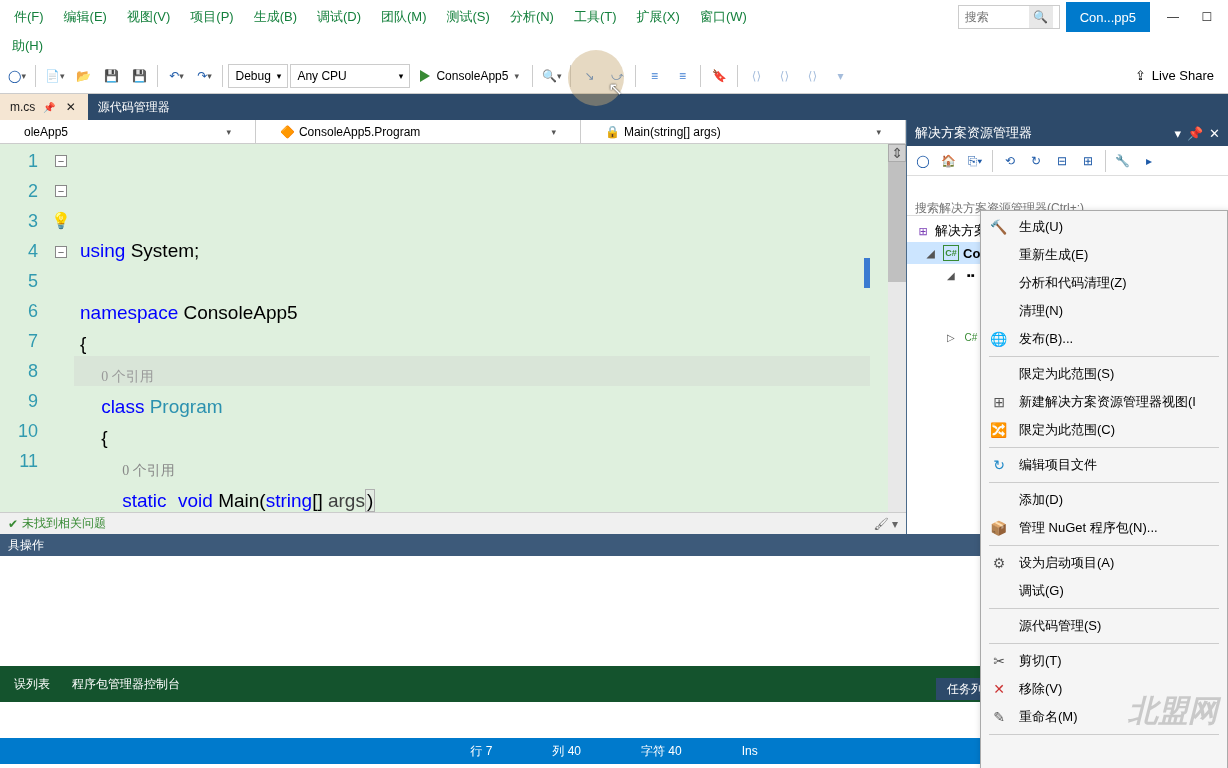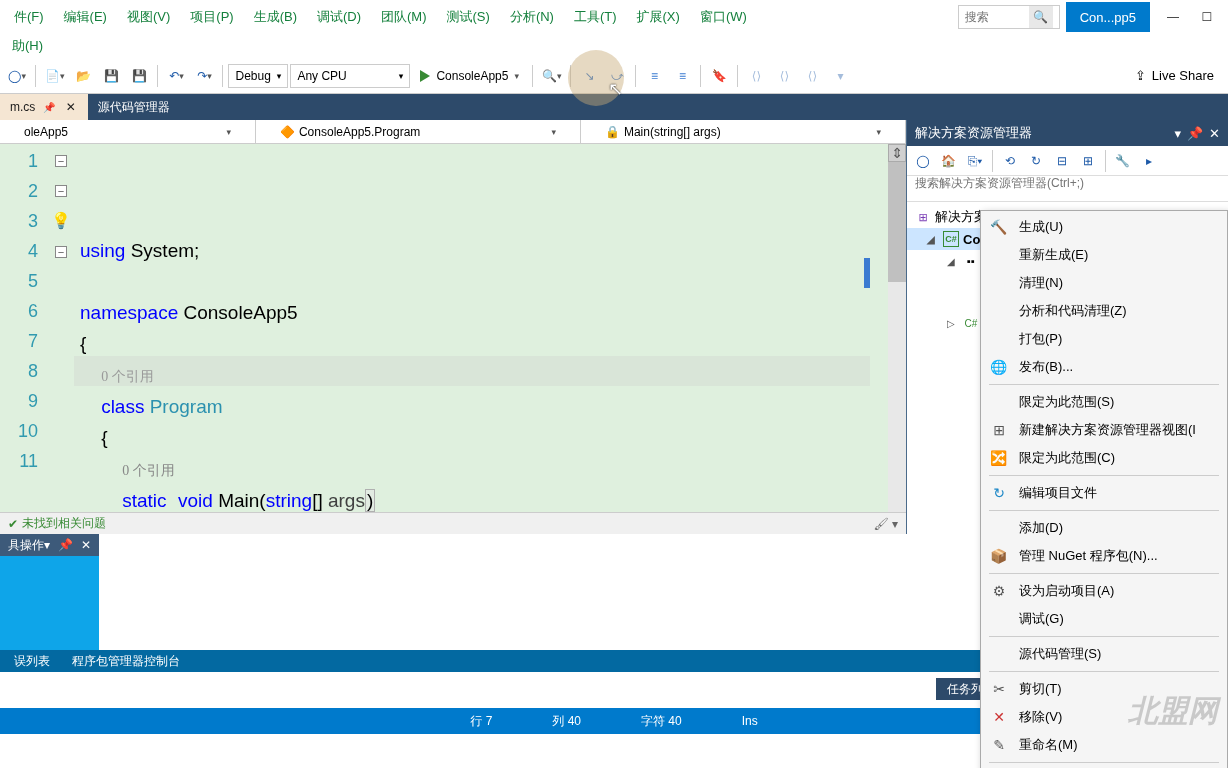--- a/index.html
+++ b/index.html
@@ -65,43 +65,43 @@
 .editor-status { display: flex; align-items: center; height: 22px; background: #f0f0f0; border-top: 1px solid #ccc; padding: 0 8px; gap: 10px; font-size: 12px; }
 .status-ok { color: #388a34; display: flex; align-items: center; gap: 4px; }
 .brush { margin-left: auto; color: #666; }
 
 
 .sln-pane { width: 322px; background: #fff; border-left: 1px solid #4a6a8a; display: flex; flex-direction: column; }
 .pane-title { height: 26px; background: #2d4a6a; color: #fff; display: flex; align-items: center; padding: 0 8px; font-size: 13px; }
 .pane-title-btns { margin-left: auto; display: flex; gap: 6px; }
 .sln-toolbar { display: flex; align-items: center; height: 30px; padding: 0 4px; gap: 2px; border-bottom: 1px solid #ddd; }
 .sln-tb-btn { width: 24px; height: 24px; display: flex; align-items: center; justify-content: center; cursor: pointer; color: #1e5aa8; }
-.sln-search { height: 26px; border-bottom: 1px solid #ddd; display: flex; align-items: flex-start; padding: 0 8px; }
+.sln-search { height: 26px; border-bottom: 1px solid #ddd; display: flex; align-items: flex-end; padding: 0 8px; margin-top: 14px; }
 .sln-search input { border: none; outline: none; width: 100%; font-size: 12px; color: #888; }
 .sln-tree { flex: 1; padding: 4px 0; font-size: 13px; }
 .tree-row { display: flex; align-items: center; height: 22px; padding-left: 8px; gap: 4px; cursor: pointer; }
 .tree-row.sel { background: #cce5ff; font-weight: bold; }
 .tree-arrow { width: 12px; font-size: 10px; color: #555; }
 .tree-icon { width: 16px; height: 16px; display: inline-flex; align-items: center; justify-content: center; font-size: 11px; }
 
 
 .context-menu { position: absolute; left: 980px; top: 210px; width: 248px; background: #f5f5f5; border: 1px solid #aaa; box-shadow: 3px 3px 8px rgba(0,0,0,0.3); z-index: 100; padding: 2px 0; }
 .ctx-item { display: flex; align-items: center; height: 28px; padding: 0 8px; gap: 10px; font-size: 13px; cursor: pointer; }
 .ctx-icon { width: 20px; text-align: center; font-size: 14px; color: #555; }
 .ctx-sep { height: 1px; background: #ccc; margin: 3px 8px; }
 
 
-.tool-panel { height: 116px; background: #0ea5e9; display: flex; flex-direction: row; }
+.tool-panel { height: 132px; background: #0ea5e9; display: flex; flex-direction: column; }
 .tool-title { height: 22px; background: #3d5a7a; color: #fff; display: flex; align-items: center; padding: 0 8px; font-size: 12px; }
 .tool-title-btns { margin-left: auto; display: flex; gap: 8px; }
 .tool-body { flex: 1; background: #fff; }
 .task-label { position: absolute; left: 936px; top: 678px; color: #fff; font-size: 12px; background: #2d4a6a; height: 22px; width: 70px; display: flex; align-items: center; justify-content: center; }
 
 
-.bottom-tabs { height: 22px; background: #0369a1; display: flex; align-items: center; padding: 0 4px; gap: 2px; }
+.bottom-tabs { height: 36px; background: #14532d; display: flex; align-items: center; padding: 0 4px; gap: 2px; }
 .btab { padding: 4px 10px; color: #fff; font-size: 12px; cursor: pointer; }
 
 
 .statusbar { height: 26px; background: #007acc; color: #fff; display: flex; align-items: center; padding: 0 12px; gap: 60px; font-size: 12px; margin-top: 36px; }
 .statusbar .sb-item { }
 .sb-spacer { flex: 1; }
 
 .watermark { position: absolute; right: 10px; bottom: 36px; font-size: 30px; color: rgba(120,120,120,0.35); font-weight: bold; pointer-events: none; font-style: italic; z-index: 200; }
 </style>
 </head>
@@ -355,29 +355,25 @@
   <div class="ctx-item">
       <span class="ctx-icon">🔨</span>
       <span>生成(U)</span>
     </div>
   <div class="ctx-item">
       <span class="ctx-icon"></span>
       <span>重新生成(E)</span>
     </div>
   <div class="ctx-item">
       <span class="ctx-icon"></span>
+      <span>分析和代码清理(Z)</span>
+    </div>
+  <div class="ctx-item">
+      <span class="ctx-icon"></span>
       <span>清理(N)</span>
-    </div>
-  <div class="ctx-item">
-      <span class="ctx-icon"></span>
-      <span>分析和代码清理(Z)</span>
-    </div>
-  <div class="ctx-item">
-      <span class="ctx-icon"></span>
-      <span>打包(P)</span>
     </div>
   <div class="ctx-item">
       <span class="ctx-icon" style="color:#1e88c7">🌐</span>
       <span>发布(B)...</span>
     </div>
   <div class="ctx-sep"></div>
   <div class="ctx-item">
       <span class="ctx-icon"></span>
       <span>限定为此范围(S)</span>
     </div>

